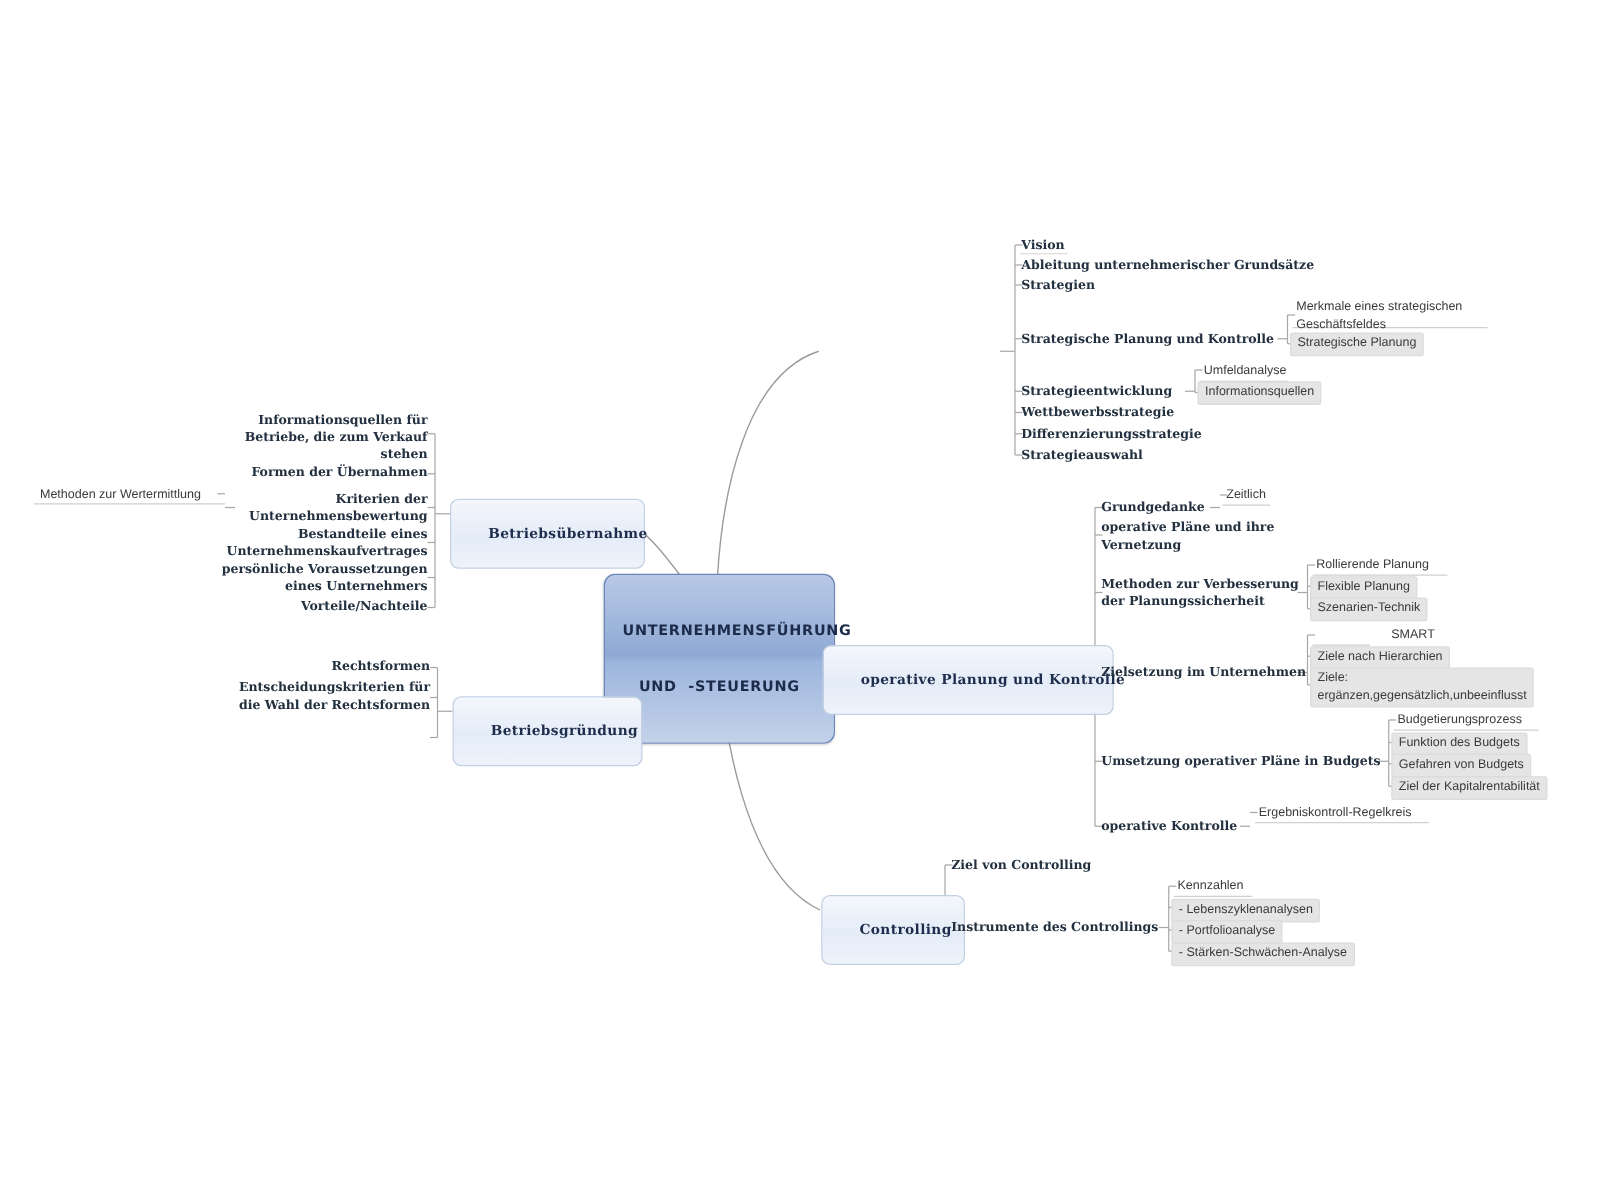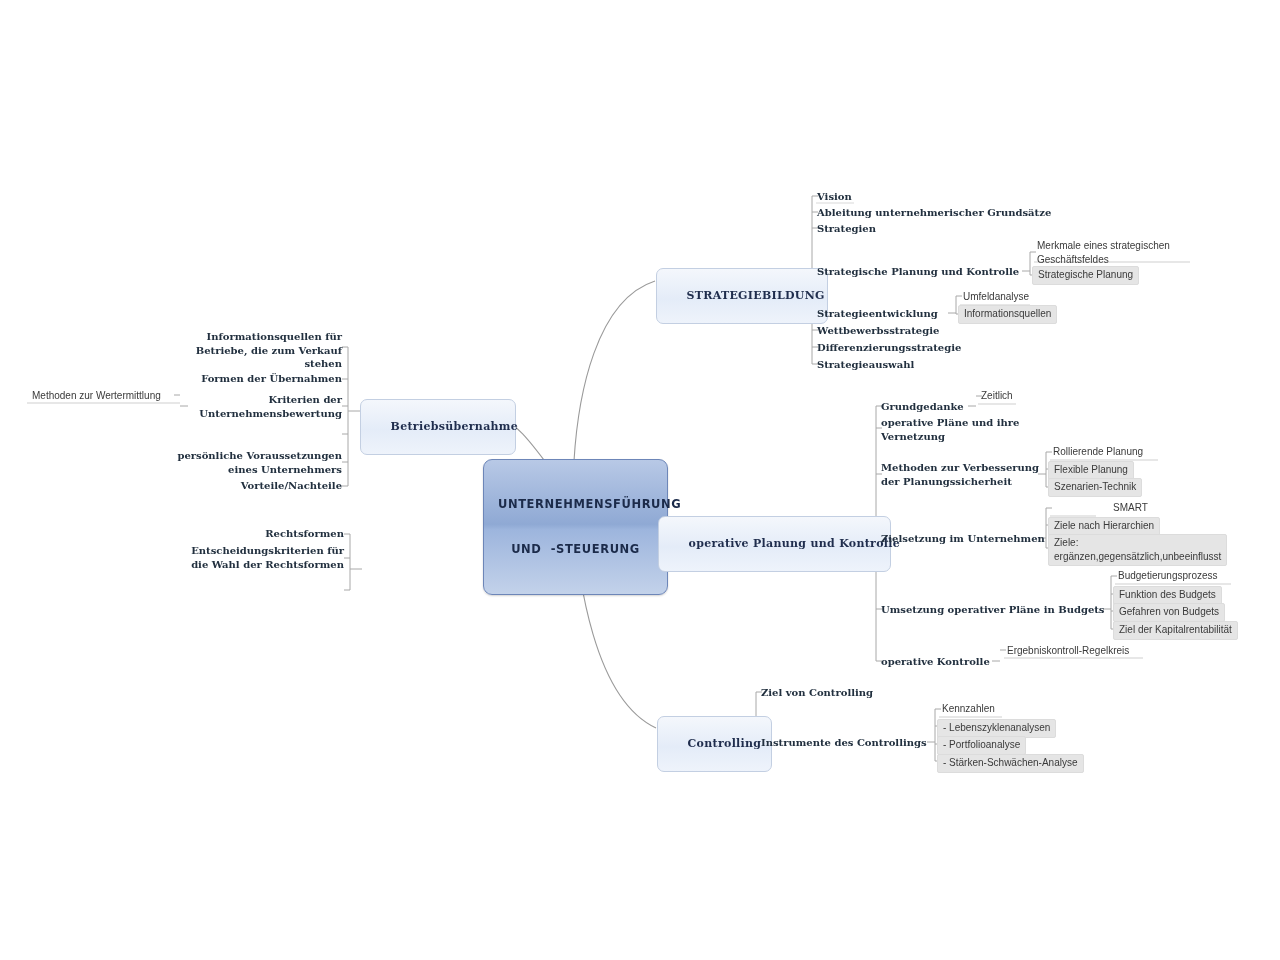--- a/index.html
+++ b/index.html
@@ -204,36 +204,36 @@
     <g fill="none" stroke="#d5d5d5" stroke-width="0.9">
       <path d="M816,203 L854,203"></path>
     </g>
   </svg>
 
   <div class="node root" style="left:483px; top:459px; width:155px;">
     <div>UNTERNEHMENSFÜHRUNG</div>
     <div>UND  -STEUERUNG</div>
   </div>
 
-  <div class="node branch" style="left:656px; top:268px; width:144px;">
-    <span>STRATEGIEBILDUNG</span>
-  </div>
 
   <div class="node branch" style="left:658px; top:516px; width:205px;">
     <span>operative Planung und Kontrolle</span>
   </div>
 
   <div class="node branch" style="left:657px; top:716px; width:87px;">
     <span>Controlling</span>
   </div>
 
   <div class="node branch" style="left:360px; top:399px; width:128px;">
     <span>Betriebsübernahme</span>
   </div>
 
+  <div class="node branch" style="left:362px; top:557px; width:124px;">
+    <span>Betriebsgründung</span>
+  </div>
 
   <div class="node lvl2 ta-l" style="left:817px; top:190px;">Vision</div>
 
   <div class="node lvl2 ta-l" style="left:817px; top:206px;">Ableitung unternehmerischer Grundsätze</div>
 
   <div class="node lvl2 ta-l" style="left:817px; top:222px;">Strategien</div>
 
   <div class="node lvl2 ta-l" style="left:817px; top:265px;">Strategische Planung und Kontrolle</div>
 
   <div class="node lvl3 plain ta-l" style="left:1032px; top:238px;">Merkmale eines strategischen
@@ -308,20 +308,22 @@
 Betriebe, die zum Verkauf
 stehen</div>
 
   <div class="node lvl2 ta-r" style="left:150px; top:372px; width:192px;">Formen der Übernahmen</div>
 
   <div class="node lvl2 ta-r" style="left:150px; top:393px; width:192px;">Kriterien der
 Unternehmensbewertung</div>
 
   <div class="node lvl3 plain ta-l" style="left:27px; top:388px;">Methoden zur Wertermittlung</div>
 
+  <div class="node lvl2 ta-r" style="left:150px; top:421px; width:192px;">Bestandteile eines
+Unternehmenskaufvertrages</div>
 
   <div class="node lvl2 ta-r" style="left:140px; top:449px; width:202px;">persönliche Voraussetzungen
 eines Unternehmers</div>
 
   <div class="node lvl2 ta-r" style="left:150px; top:479px; width:192px;">Vorteile/Nachteile</div>
 
   <div class="node lvl2 ta-r" style="left:160px; top:527px; width:184px;">Rechtsformen</div>
 
   <div class="node lvl2 ta-r" style="left:160px; top:544px; width:184px;">Entscheidungskriterien für
 die Wahl der Rechtsformen</div>

